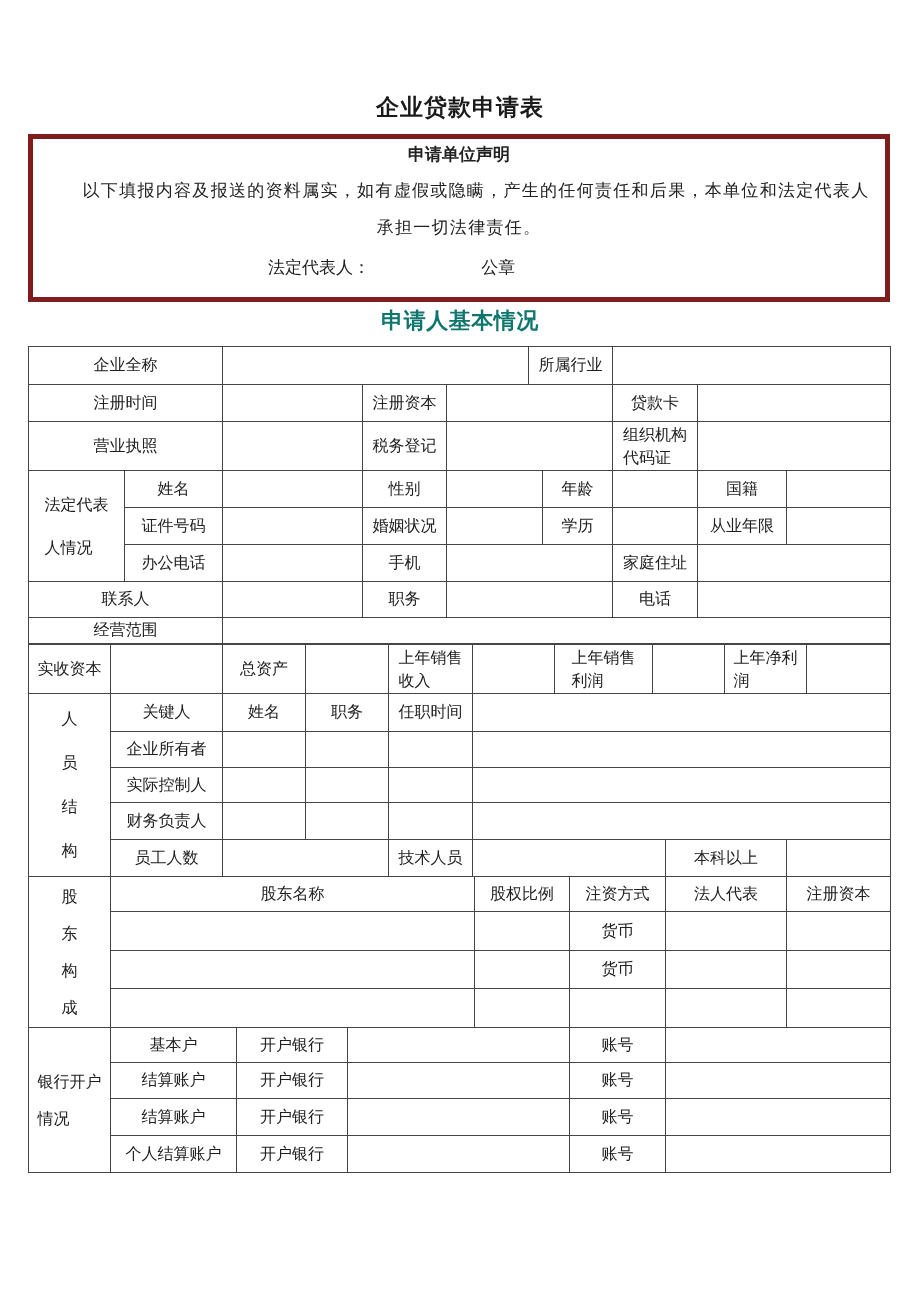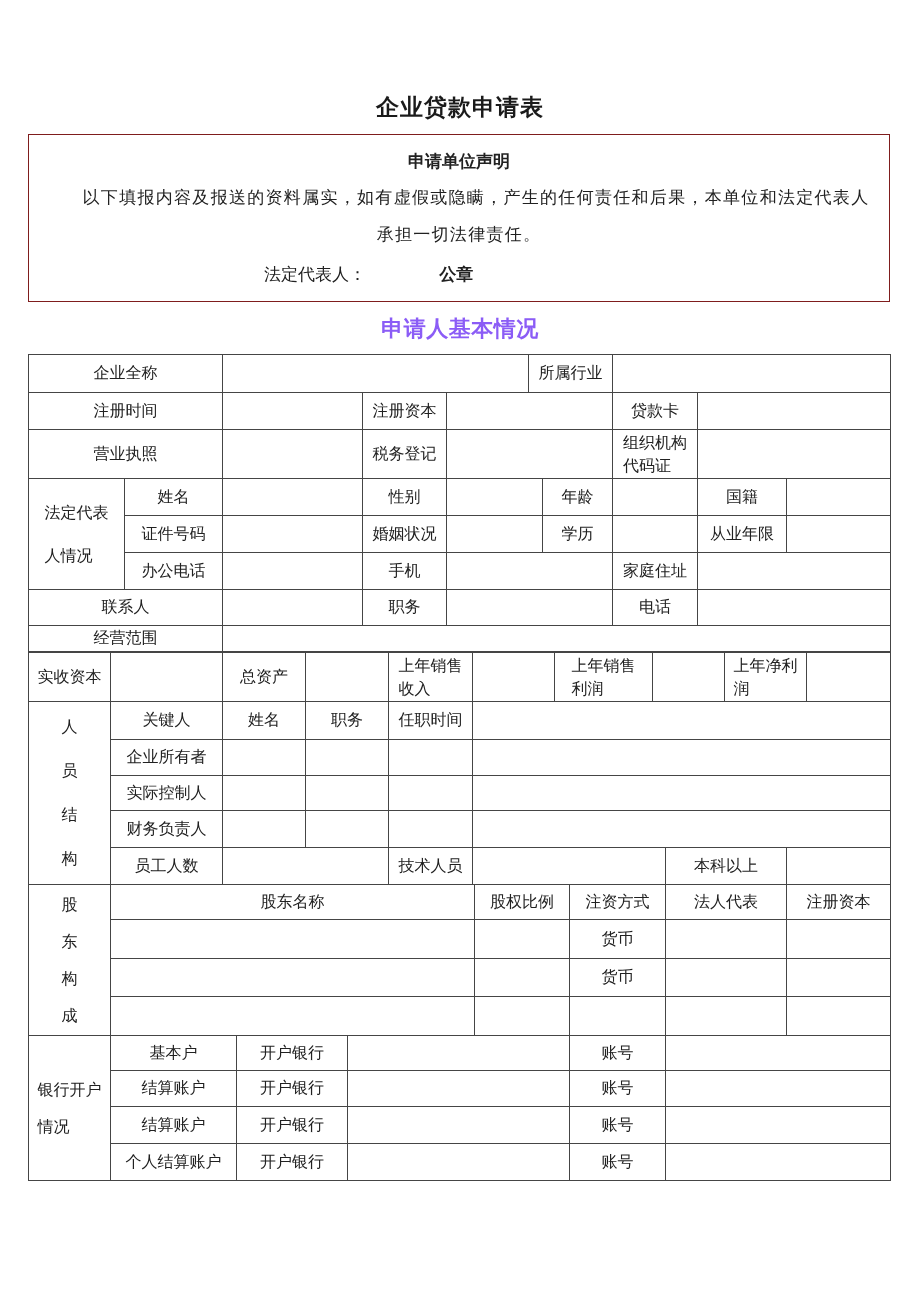--- a/index.html
+++ b/index.html
@@ -7,35 +7,35 @@
     width:920px;height:1302px;background:#ffffff;box-sizing:border-box;
     font-family:"Liberation Serif","DejaVu Serif",serif;color:#212121;
     padding-top:95px;overflow:hidden;
   }
   h1.title{
     margin:0;text-align:center;font-size:23px;font-weight:bold;
     letter-spacing:1px;line-height:26px;color:#1a1a1a;
   }
   .decl-box{
     margin:13px 0 0 28px;width:862px;height:168px;box-sizing:border-box;
-    border:1px solid #7f1d1d;padding:14px 14px 0 14px;
+    border:5px solid #7f1d1d;padding:3px 14px 0 14px;
   }
   .decl-title{
     text-align:center;font-size:17px;font-weight:bold;line-height:26px;
   }
   .decl-body{
     margin:4px 0 0 0;font-size:17px;line-height:37px;letter-spacing:1.3px;text-align:center;
   }
   .decl-body .l1{display:block;text-indent:2em;white-space:nowrap;}
   .decl-body .l2{display:block;}
   .decl-sign{margin:6px 0 0 221px;font-size:17px;line-height:32px;}
-  .decl-sign .seal{margin-left:69px;font-weight:bold;}
+  .decl-sign .seal{margin-left:107px;}
   h2.section{
-    margin:13px 0 11px 0;text-align:center;font-size:22px;font-weight:bold;
-    letter-spacing:0.5px;line-height:28px;color:#8b5cf6;
+    margin:5px 0 11px 0;text-align:center;font-size:22px;font-weight:bold;
+    letter-spacing:0.5px;line-height:28px;color:#0f766e;
   }
   table.grid{
     border-collapse:collapse;table-layout:fixed;width:862px;margin-left:28px;
   }
   table.grid.joined{margin-top:-1px;}
   table.grid.gap{}
   table.grid td{
     border:1px solid #454545;font-size:16px;vertical-align:middle;
     padding:1px 2px;box-sizing:border-box;overflow:hidden;
   }

